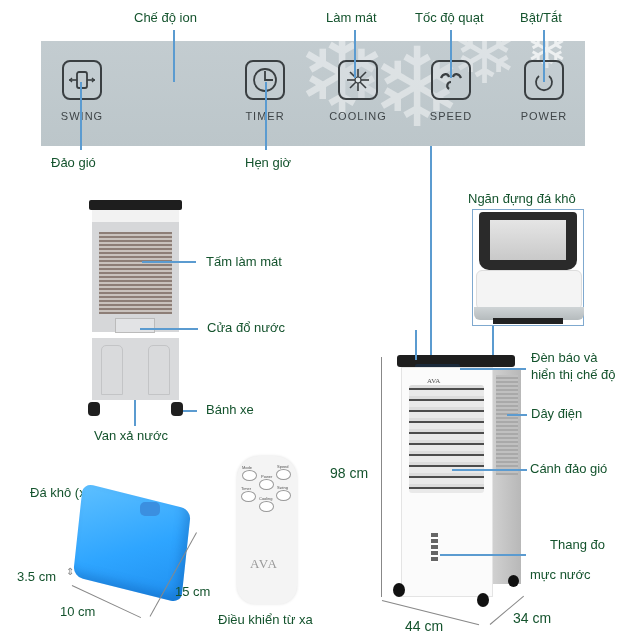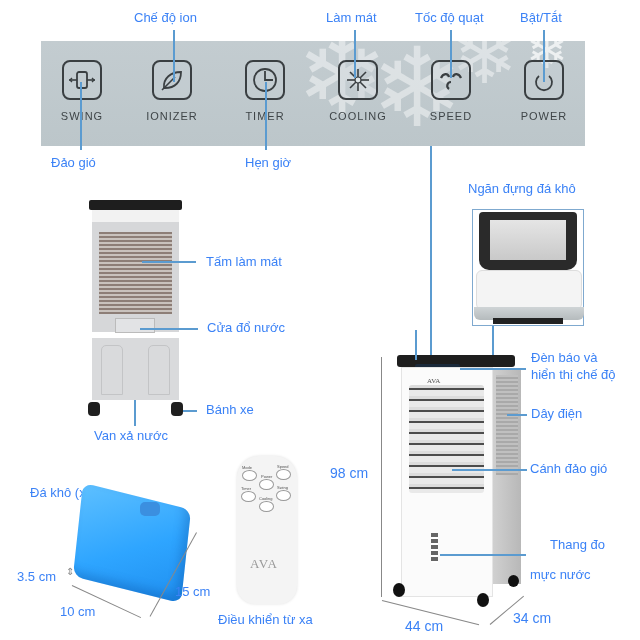--- a/index.html
+++ b/index.html
@@ -1,19 +1,19 @@
 <!DOCTYPE html>
 <html><head>
 <meta charset="utf-8">
 <style>
   * { box-sizing: border-box; margin: 0; padding: 0; }
   body { width: 640px; height: 640px; background: #ffffff; position: relative; overflow: hidden;
          font-family: "Liberation Sans", sans-serif; color: #6b6b6b; }
   .abs { position: absolute; }
-  .label { position: absolute; font-size: 13px; color: #3b82f6; white-space: nowrap; line-height: 16px; }
+  .label { position: absolute; font-size: 13px; color: #14532d; white-space: nowrap; line-height: 16px; }
   .vline { position: absolute; width: 1.5px; background: #5b9bd0; }
   .hline { position: absolute; height: 1.5px; background: #5b9bd0; }
 
   
   .panel { position: absolute; left: 41px; top: 41px; width: 544px; height: 105px;
            background: linear-gradient(180deg, #c3ccd0 0%, #bcc6ca 100%); overflow: hidden; }
   .flake { position: absolute; color: rgba(255,255,255,0.45); font-size: 110px; line-height: 1; }
   .ctrl { position: absolute; top: 19px; width: 60px; text-align: center; }
   .ctrl .btn { width: 40px; height: 40px; margin: 0 auto; border: 2px solid #3a3f42; border-radius: 8px;
                display: flex; align-items: center; justify-content: center; background: rgba(200,210,214,0.35); }
@@ -52,29 +52,20 @@
       <svg width="28" height="24" viewBox="0 0 28 24">
           <rect x="9" y="4" width="10" height="16" rx="2" fill="none" stroke="#3a3f42" stroke-width="1.8"></rect>
           <line x1="1" y1="12" x2="9" y2="12" stroke="#3a3f42" stroke-width="1.6"></line>
           <line x1="19" y1="12" x2="27" y2="12" stroke="#3a3f42" stroke-width="1.6"></line>
           <path d="M4 10 L2 12 L4 14 M24 10 L26 12 L24 14" fill="none" stroke="#3a3f42" stroke-width="1.4"></path>
         </svg>
     </div>
     <div class="txt">SWING</div>
   </div>
 
-  <div class="ctrl" style="left:101px;">
-    <div class="btn">
-      <svg width="26" height="24" viewBox="0 0 26 24">
-          <path d="M5 20 C4 10 12 4 22 4 C22 14 16 20 6 20 Z" fill="none" stroke="#3a3f42" stroke-width="1.8"></path>
-          <line x1="3" y1="22" x2="16" y2="9" stroke="#3a3f42" stroke-width="1.6"></line>
-        </svg>
-    </div>
-    <div class="txt">IONIZER</div>
-  </div>
 
   <div class="ctrl" style="left:194px;">
     <div class="btn">
       <svg width="28" height="28" viewBox="0 0 28 28">
           <circle cx="14" cy="14" r="11" fill="none" stroke="#3a3f42" stroke-width="1.8"></circle>
           <path d="M14 5 L14 14 L22 14" fill="none" stroke="#3a3f42" stroke-width="1.8"></path>
         </svg>
     </div>
     <div class="txt">TIMER</div>
   </div>
@@ -143,21 +134,21 @@
 </div>
 <div class="hline" style="left:142px;top:261px;width:54px;"></div>
 <div class="label" style="left:206px;top:254px;">Tấm làm mát</div>
 <div class="hline" style="left:140px;top:328px;width:58px;"></div>
 <div class="label" style="left:207px;top:320px;text-align:center;">Cửa đổ nước</div>
 <div class="hline" style="left:183px;top:410px;width:14px;"></div>
 <div class="label" style="left:206px;top:402px;">Bánh xe</div>
 <div class="vline" style="left:134px;top:400px;height:26px;"></div>
 <div class="label" style="left:94px;top:428px;">Van xả nước</div>
 
-<div class="label" style="left:468px;top:181px;text-align:right;">Ngăn đựng đá khô</div>
+<div class="label" style="left:468px;top:191px;text-align:right;">Ngăn đựng đá khô</div>
 <div class="abs" style="left:472px;top:209px;width:112px;height:117px;border:1px solid #7fa9cf;background:#fff;">
   <div class="abs" style="left:6px;top:2px;width:98px;height:58px;background:#2a2a2a;border-radius:4px 4px 10px 10px;"></div>
   <div class="abs" style="left:17px;top:10px;width:76px;height:40px;background:linear-gradient(180deg,#e5e5e5,#c9c9c9);"></div>
   <div class="abs" style="left:3px;top:60px;width:106px;height:40px;background:#f4f4f4;border:1px solid #ddd;border-radius:6px;"></div>
   <div class="abs" style="left:1px;top:97px;width:110px;height:13px;background:linear-gradient(180deg,#cfd4d6,#b5bbbd);border-radius:0 0 6px 6px;"></div>
   <div class="abs" style="left:20px;top:108px;width:70px;height:6px;background:#222;"></div>
 </div>
 <div class="vline" style="left:492px;top:326px;height:30px;"></div>
 
 <div class="front">

